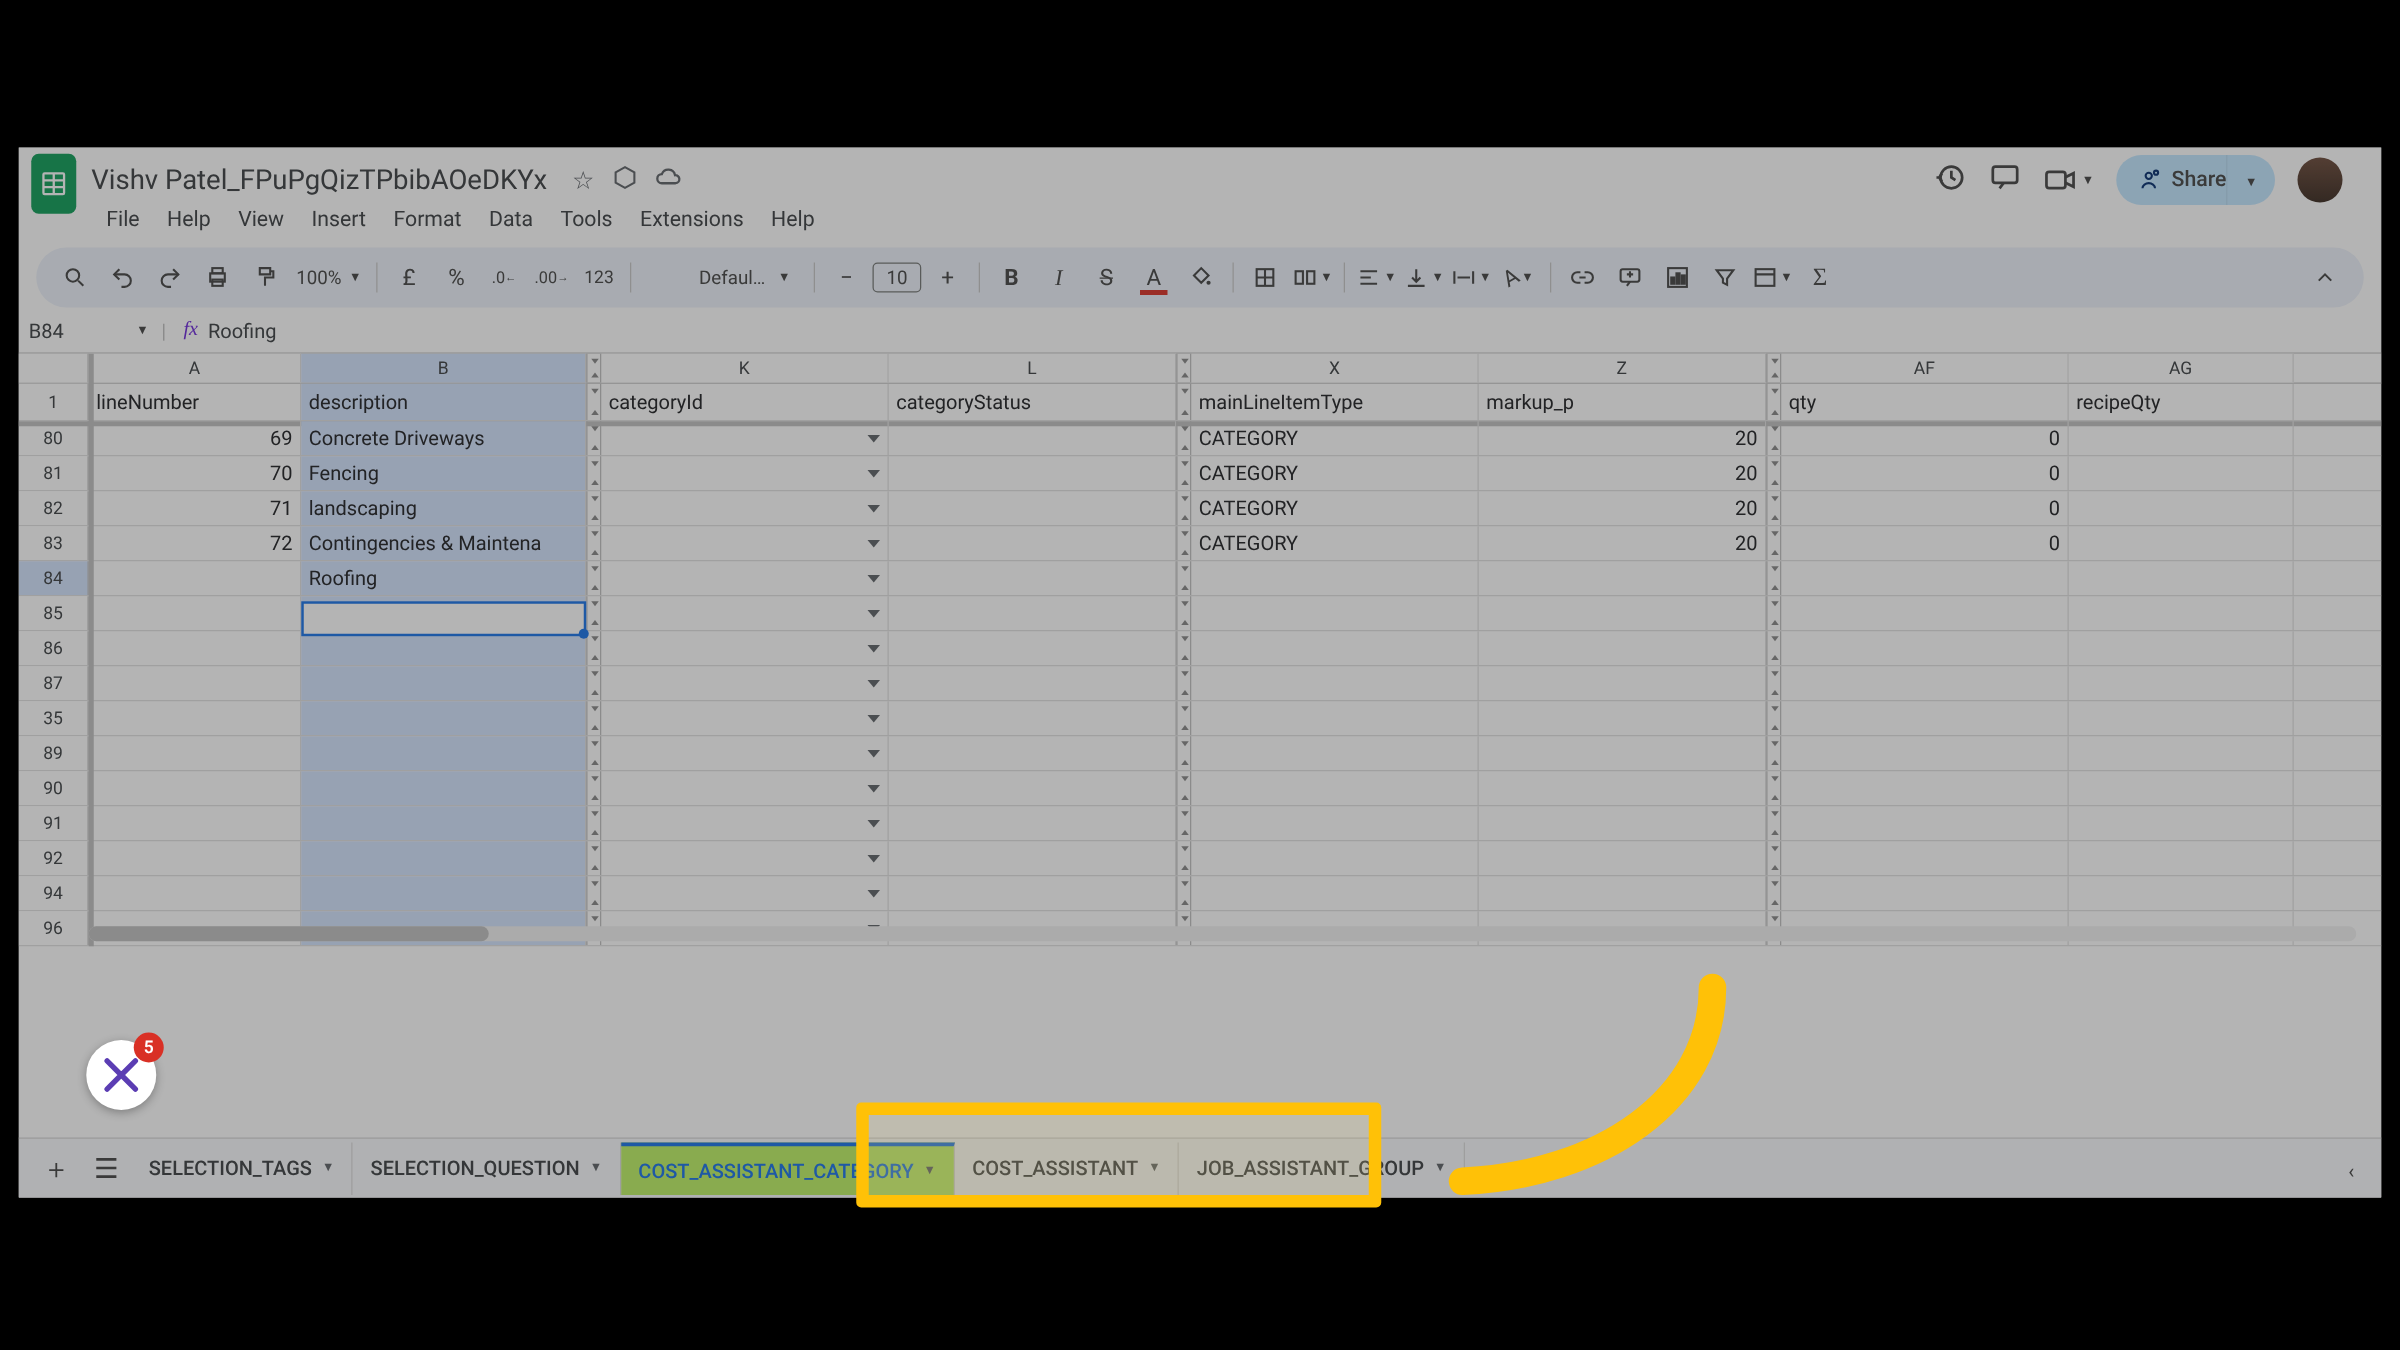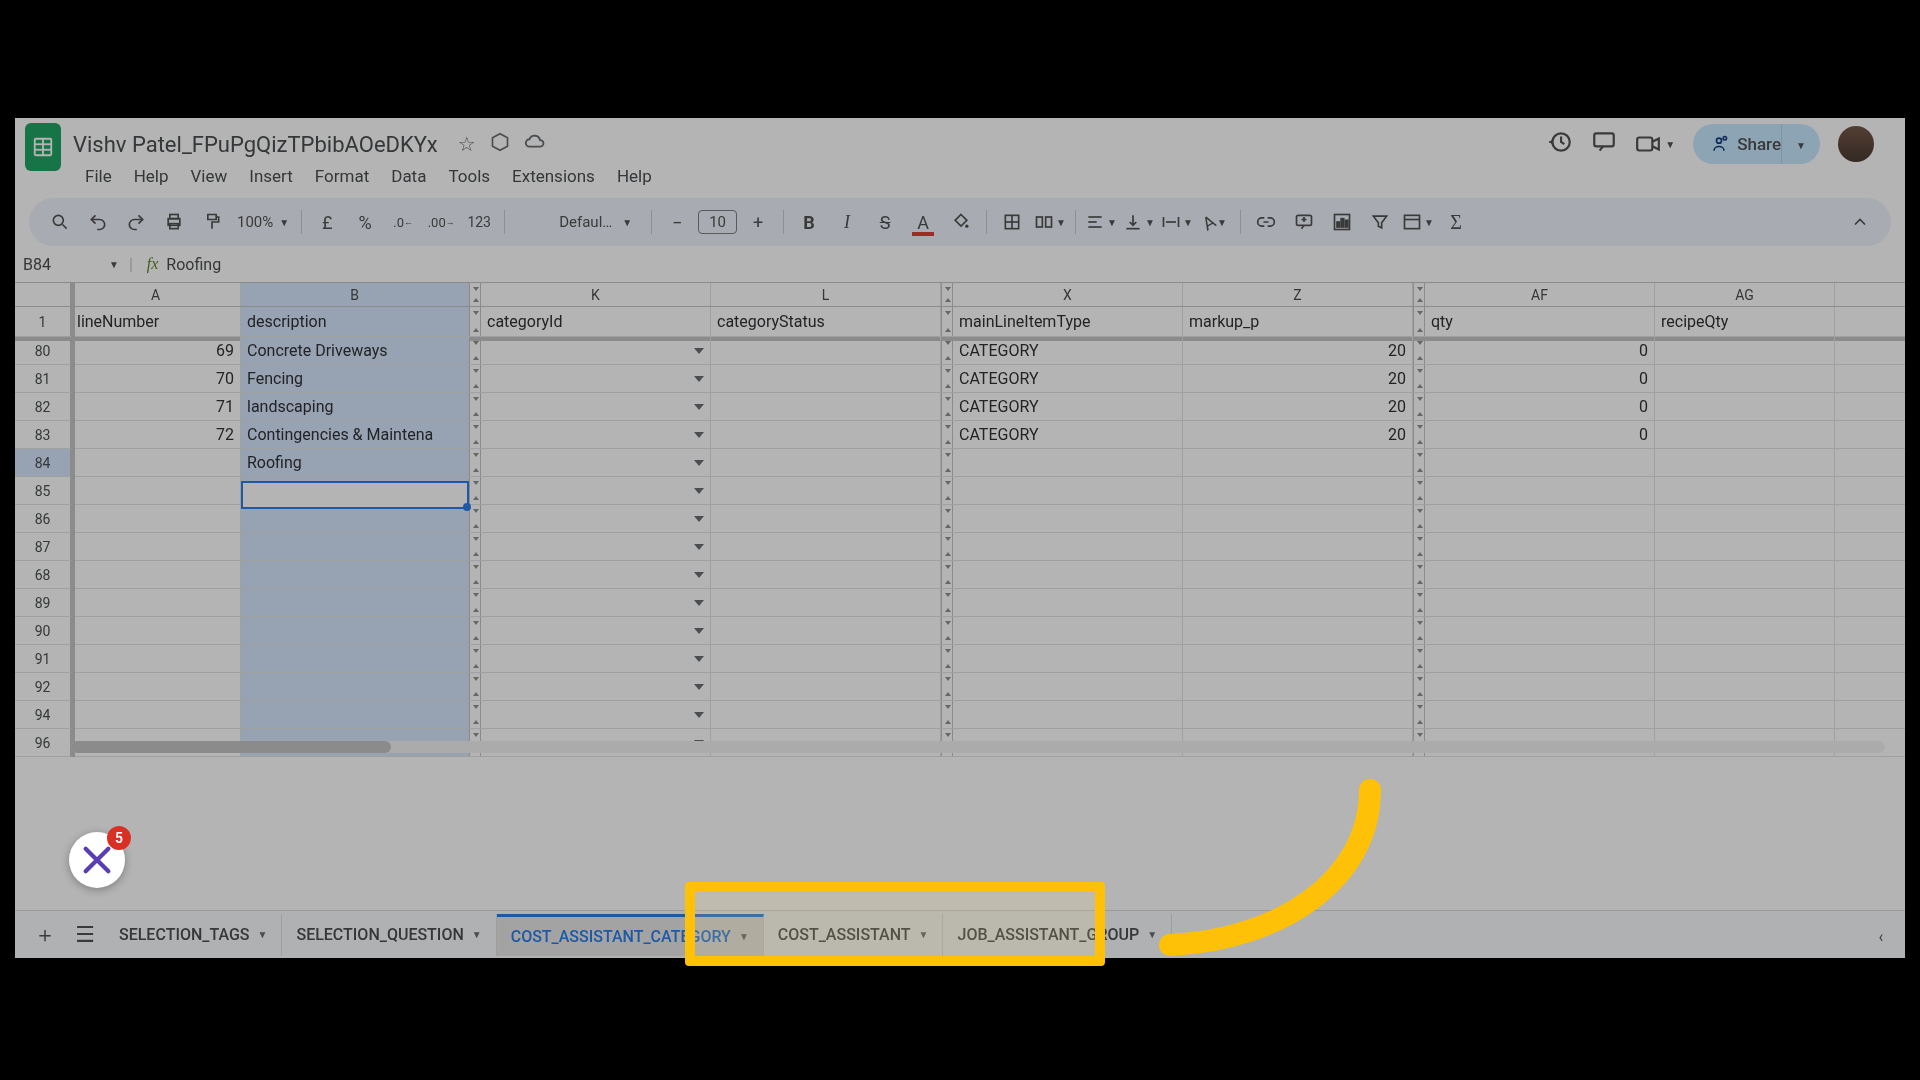--- a/index.html
+++ b/index.html
@@ -21,21 +21,21 @@
 .toolbar { display: flex; align-items: center; gap: 4px; background: #edf2fa; border-radius: 30px; margin: 0 14px; padding: 4px 14px; height: 48px; color: #444; }
 .tool { width: 34px; height: 34px; display: flex; align-items: center; justify-content: center; border-radius: 6px; font-size: 18px; }
 .tool svg { width: 20px; height: 20px; }
 .divider { width: 1px; height: 24px; background: #c7c7c7; margin: 0 4px; }
 .zoom-box { font-size: 15px; padding: 0 4px; display: flex; align-items: center; gap: 6px; }
 .font-box { font-size: 15px; padding: 0 6px; display: flex; align-items: center; gap: 10px; min-width: 90px; margin-left: 40px; }
 .size-box { border: 1px solid #747775; border-radius: 4px; padding: 2px 10px; font-size: 15px; }
 .caret { font-size: 10px; color: #444; }
 .namebox-row { display: flex; align-items: center; padding: 6px 2px; height: 36px; font-size: 16px; color: #3c4043; }
 .namebox { width: 92px; padding: 2px 6px; }
-.fx-label { color: #4d7c0f; font-style: italic; margin: 0 8px 0 14px; font-family: serif; }
+.fx-label { color: #6d28d9; font-style: italic; margin: 0 8px 0 14px; font-family: serif; }
 .grid-wrap { position: relative; border-top: 1px solid #c0c0c0; }
 .col-headers { display: flex; height: 24px; background: #fff; border-bottom: 1px solid #c0c0c0; font-size: 14px; color: #3c4043; }
 .corner { width: 56px; border-right: 1px solid #c0c0c0; background: #fff; }
 .ch { border-right: 1px solid #e1e1e1; display: flex; align-items: center; justify-content: center; background: #fff; }
 .col-A { width: 170px; } .col-B { width: 228px; background: #d3e3fd !important; }
 .col-K { width: 230px; } .col-L { width: 230px; } .col-X { width: 230px; }
 .col-Z { width: 230px; } .col-AF { width: 230px; } .col-AG { width: 180px; }
 .hidden-gap { width: 12px; border-right: 1px solid #c0c0c0; border-left: 1px solid #c0c0c0; position: relative; }
 .hidden-gap::before { content:""; position:absolute; left:3px; top:4px; width:0; height:0; border-top:4px solid #888; border-left:3px solid transparent; border-right:3px solid transparent; }
 .hidden-gap::after { content:""; position:absolute; left:3px; bottom:4px; width:0; height:0; border-bottom:4px solid #888; border-left:3px solid transparent; border-right:3px solid transparent; }
@@ -47,21 +47,21 @@
 .cell.right { justify-content: flex-end; }
 .cell .dd { position: absolute; right: 6px; top: 50%; transform: translateY(-50%); width: 0; height: 0; border-left: 5px solid transparent; border-right: 5px solid transparent; border-top: 6px solid #5f6368; }
 .frozen-line-h { position: absolute; left: 0; right: 0; height: 4px; background: #c0c0c0; }
 .frozen-line-v { position: absolute; top: 0; bottom: 0; width: 4px; background: #c0c0c0; }
 .active-cell { position: absolute; border: 2px solid #1a73e8; background: #fff; pointer-events: none; }
 .active-handle { position: absolute; width: 8px; height: 8px; background: #1a73e8; border-radius: 50%; right: -4px; bottom: -4px; }
 .tab-bar { position: absolute; bottom: 0; left: 0; right: 0; height: 48px; background: #f9fbfd; border-top: 1px solid #d7d7d7; display: flex; align-items: center; padding: 0 10px; }
 .tab-ctrl { width: 40px; height: 40px; display: flex; align-items: center; justify-content: center; color: #444; font-size: 22px; }
 .tabs { display: flex; align-items: center; height: 100%; }
 .tab { padding: 0 14px; height: 42px; display: flex; align-items: center; gap: 8px; font-size: 16px; font-weight: 500; color: #3c4043; border-right: 1px solid #ddd; }
-.tab.active { background: #e5e5e5; color: #1a73e8; border-top: 3px solid #1a73e8; border-radius: 0; position: relative; }
+.tab.active { background: #bef264; color: #1a73e8; border-top: 3px solid #1a73e8; border-radius: 0; position: relative; }
 .tab .caret { color: #5f6368; }
 .tab-nav { margin-left: 12px; display: flex; gap: 8px; }
 .scroll-right-btn { position: absolute; right: 10px; bottom: 8px; width: 28px; height: 28px; display:flex; align-items:center; justify-content:center; color:#444; }
 .highlight-frame { position: absolute; border: 10px solid #ffc107; background: rgba(255,235,150,0.15); z-index: 60; pointer-events: none; border-radius: 4px; }
 .arrow-annot { position: absolute; z-index: 61; pointer-events: none; }
 .floating-badge { position: absolute; z-index: 55; }
 .floating-badge .circ { width: 56px; height: 56px; border-radius: 50%; background: #fff; box-shadow: 0 2px 8px rgba(0,0,0,0.3); display:flex; align-items:center; justify-content:center; }
 .floating-badge .badge-count { position:absolute; top:-6px; right:-6px; width:24px; height:24px; border-radius:50%; background:#d93025; color:#fff; font-size:14px; font-weight:600; display:flex; align-items:center; justify-content:center; }
 .hscroll { position: absolute; left: 56px; right: 20px; height: 12px; background: #f1f1f1; border-radius: 6px; }
 .hscroll-thumb { position:absolute; height:12px; background:#c1c1c1; border-radius:6px; }
@@ -456,21 +456,21 @@
           </div>
           <div class="cell col-L"></div>
           <div class="hidden-gap"></div>
           <div class="cell col-X"></div>
           <div class="cell col-Z right"></div>
           <div class="hidden-gap"></div>
           <div class="cell col-AF right"></div>
           <div class="cell col-AG"></div>
         </div>
         <div class="row">
-          <div class="rh">68</div>
+          <div class="rh">35</div>
           <div class="cell col-A right"></div>
           <div class="cell col-B"></div>
           <div class="hidden-gap"></div>
           <div class="cell col-K">
             <span class="dd"></span>
           </div>
           <div class="cell col-L"></div>
           <div class="hidden-gap"></div>
           <div class="cell col-X"></div>
           <div class="cell col-Z right"></div>

